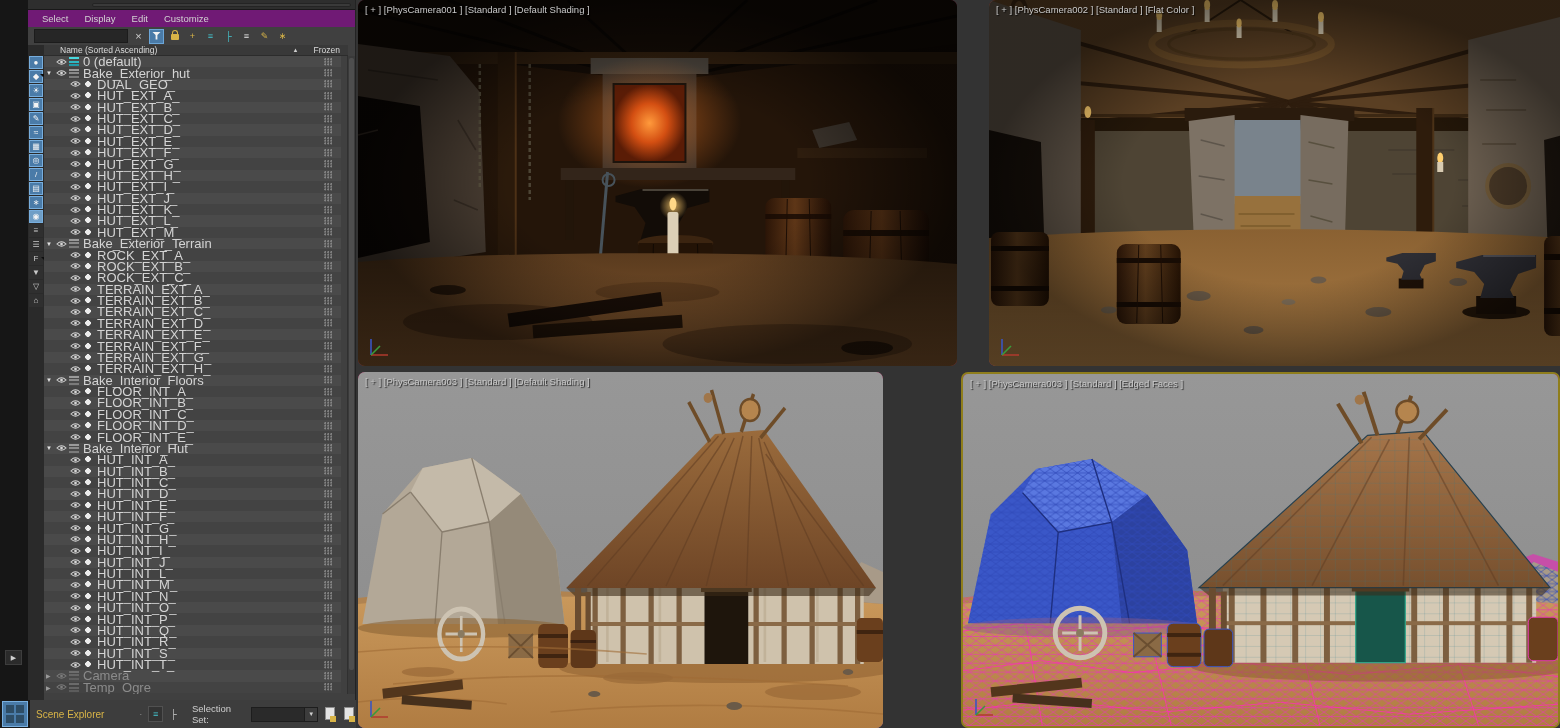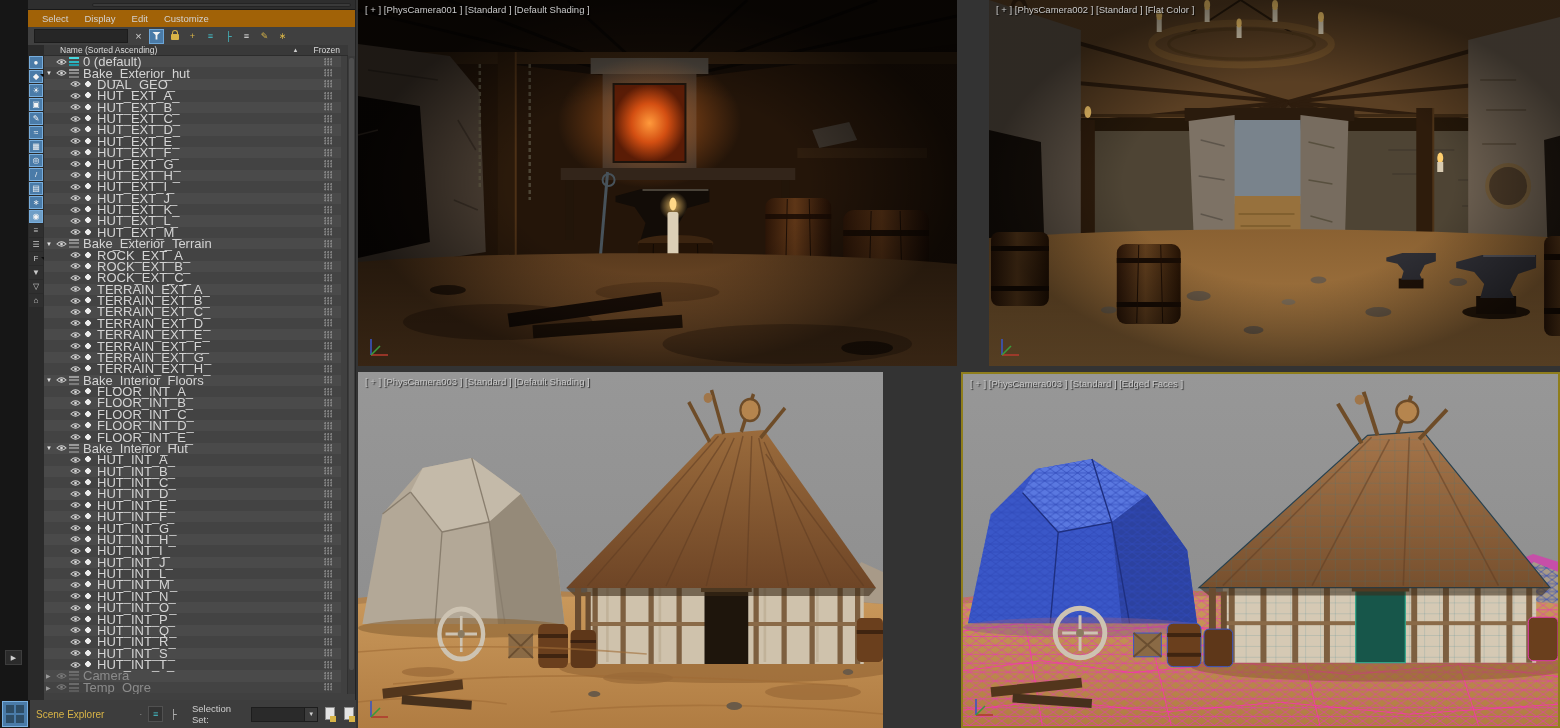--- a/index.html
+++ b/index.html
@@ -14,21 +14,21 @@
 
   
   .panel{position:absolute;left:28px;top:0;width:328px;height:700px;background:#404040;
          border-right:1px solid #232323;}
   .panel-titlebar{position:absolute;left:0;top:0;width:100%;height:10px;background:#2e2e2e;
          border-bottom:1px solid #191919;}
   .panel-titlebar .grip{position:absolute;left:64px;top:3px;right:4px;height:4px;
          background:#3a3a3a;border:1px solid #242424;border-radius:2px;}
 
   .menubar{position:absolute;left:0;top:10px;width:100%;height:17px;display:flex;gap:2px;
-         align-items:center;padding-left:7px;background:#a16207;}
+         align-items:center;padding-left:7px;background:#701a75;}
   .menu-item{background:none;border:none;color:#d2d2d2;font-size:9.5px;padding:2px 7px;
          font-family:inherit;}
 
   .searchbar{position:absolute;left:0;top:27px;width:100%;height:18px;display:flex;
          align-items:center;padding-left:6px;background:#404040;}
   .search-input{width:94px;height:14px;background:#262626;border:1px solid #1c1c1c;
          color:#ddd;font-size:9px;padding:0 3px;font-family:inherit;}
   .tb-btn{width:15px;height:15px;margin-left:3px;border:none;background:transparent;color:#cfcfcf;
          font-size:9px;line-height:14px;text-align:center;padding:0;position:relative;font-family:inherit;}
   .tb-btn.active{background:var(--accent);border:1px solid #6ca6d8;color:#fff;}
@@ -104,21 +104,21 @@
   .sel-label{color:#cfcfcf;font-size:9.5px;margin:0 5px 0 8px;}
   .sel-dd{width:72px;height:15px;background:#2a2a2a;border:1px solid #1d1d1d;color:#ddd;
       font-size:9px;display:flex;align-items:center;padding-left:3px;position:relative;}
   .sel-dd .dd-arrow{position:absolute;right:0;top:0;width:13px;height:13px;background:#3c3c3c;
       border-left:1px solid #1d1d1d;color:#cfcfcf;font-size:6px;line-height:13px;text-align:center;}
   .page-btn{width:15px;height:16px;margin-left:5px;background:transparent;border:none;position:relative;padding:0;}
   .page-btn .pg{position:absolute;left:2px;top:1px;width:10px;height:13px;background:#e3e3e3;border:1px solid #8e8e8e;}
   .page-btn .fold{position:absolute;right:1px;bottom:0;width:6px;height:6px;background:var(--gold);}
 
   
-  .vp{position:absolute;background:#be185d;overflow:hidden;}
+  .vp{position:absolute;background:#be185d;overflow:hidden;border-radius:7px;}
   .vp svg.scene{position:absolute;left:0;top:0;width:100%;height:100%;display:block;}
   .vp-label{position:absolute;left:7px;top:4px;color:#c9c9c9;font-size:9.5px;
       text-shadow:1px 1px 1px rgba(0,0,0,.8);white-space:nowrap;}
   .vp.active{border:2px solid var(--active-border);}
   .gizmo{position:absolute;left:6px;bottom:4px;width:28px;height:26px;}
   .vp-tl{left:358px;top:0;width:599px;height:366px;}
   .vp-tr{left:989px;top:0;width:599px;height:366px;}
   .vp-bl{left:358px;top:372px;width:525px;height:356px;}
   .vp-br{left:961px;top:372px;width:599px;height:356px;}
 </style>

